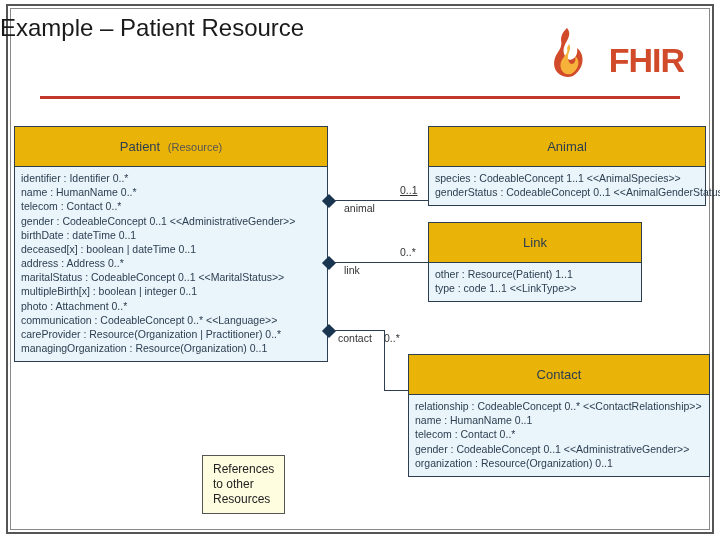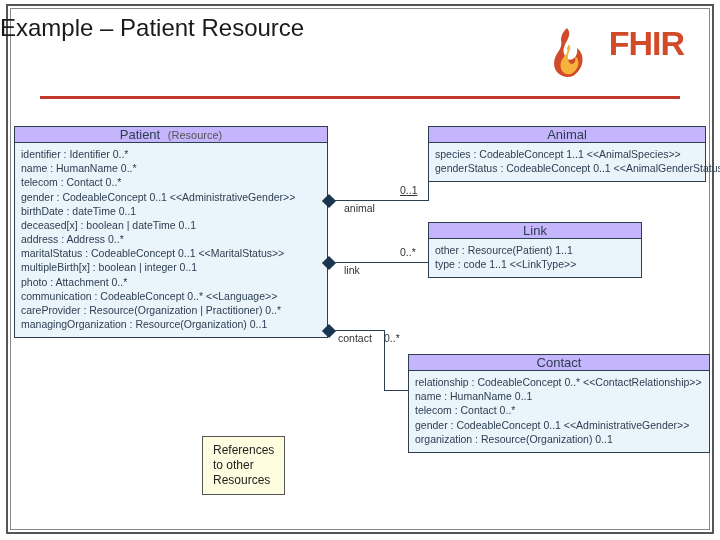--- a/index.html
+++ b/index.html
@@ -27,21 +27,21 @@
     text-align: left;
     font-size: 24px;
     font-weight: 400;
     color: #1a1a1a;
   }
   .logo {
     position: absolute;
     top: 24px;
     right: 36px;
     display: flex;
-    align-items: flex-start;
+    align-items: flex-end;
     gap: 18px;
   }
   .logo-text {
     font-size: 34px;
     font-weight: 700;
     color: #d14a2a;
     letter-spacing: -1px;
     font-family: Arial, sans-serif;
     margin-left: 2px;
   }
@@ -60,24 +60,24 @@
   }
   .uml-box {
     position: absolute;
     border: 1px solid #2c3e50;
     background: #eaf4fb;
     font-size: 11px;
     color: #2c3e50;
   }
   .uml-title {
     text-align: center;
-    padding: 0 6px;
+    padding: 12px 6px;
     border-bottom: 1px solid #2c3e50;
     font-size: 13px;
-    background: #c4b5fd;
+    background: #eab308;
   }
   .uml-title .stereo {
     font-size: 11px;
     color: #555;
     margin-left: 4px;
   }
   .uml-body {
     padding: 4px 6px 6px 6px;
     line-height: 1.35;
     font-size: 10.5px;
@@ -198,17 +198,17 @@
 <div class="edge-label" style="left:344px; top:264px;">link</div>
 <div class="edge-label" style="left:400px; top:246px;">0..*</div>
 
 <div class="diamond" style="left:324px; top:326px;"></div>
 <div class="connector" style="left:334px; top:330px; width:50px; height:1px;"></div>
 <div class="connector" style="left:384px; top:330px; width:1px; height:60px;"></div>
 <div class="connector" style="left:384px; top:390px; width:24px; height:1px;"></div>
 <div class="edge-label" style="left:338px; top:332px;">contact</div>
 <div class="edge-label" style="left:384px; top:332px;">0..*</div>
 
-<div class="callout" style="left:202px; top:436px;">
+<div class="callout" style="left:202px; top:455px;">
   <div>References</div>
   <div>to other</div>
   <div>Resources</div>
 </div>
 
 </body></html>

